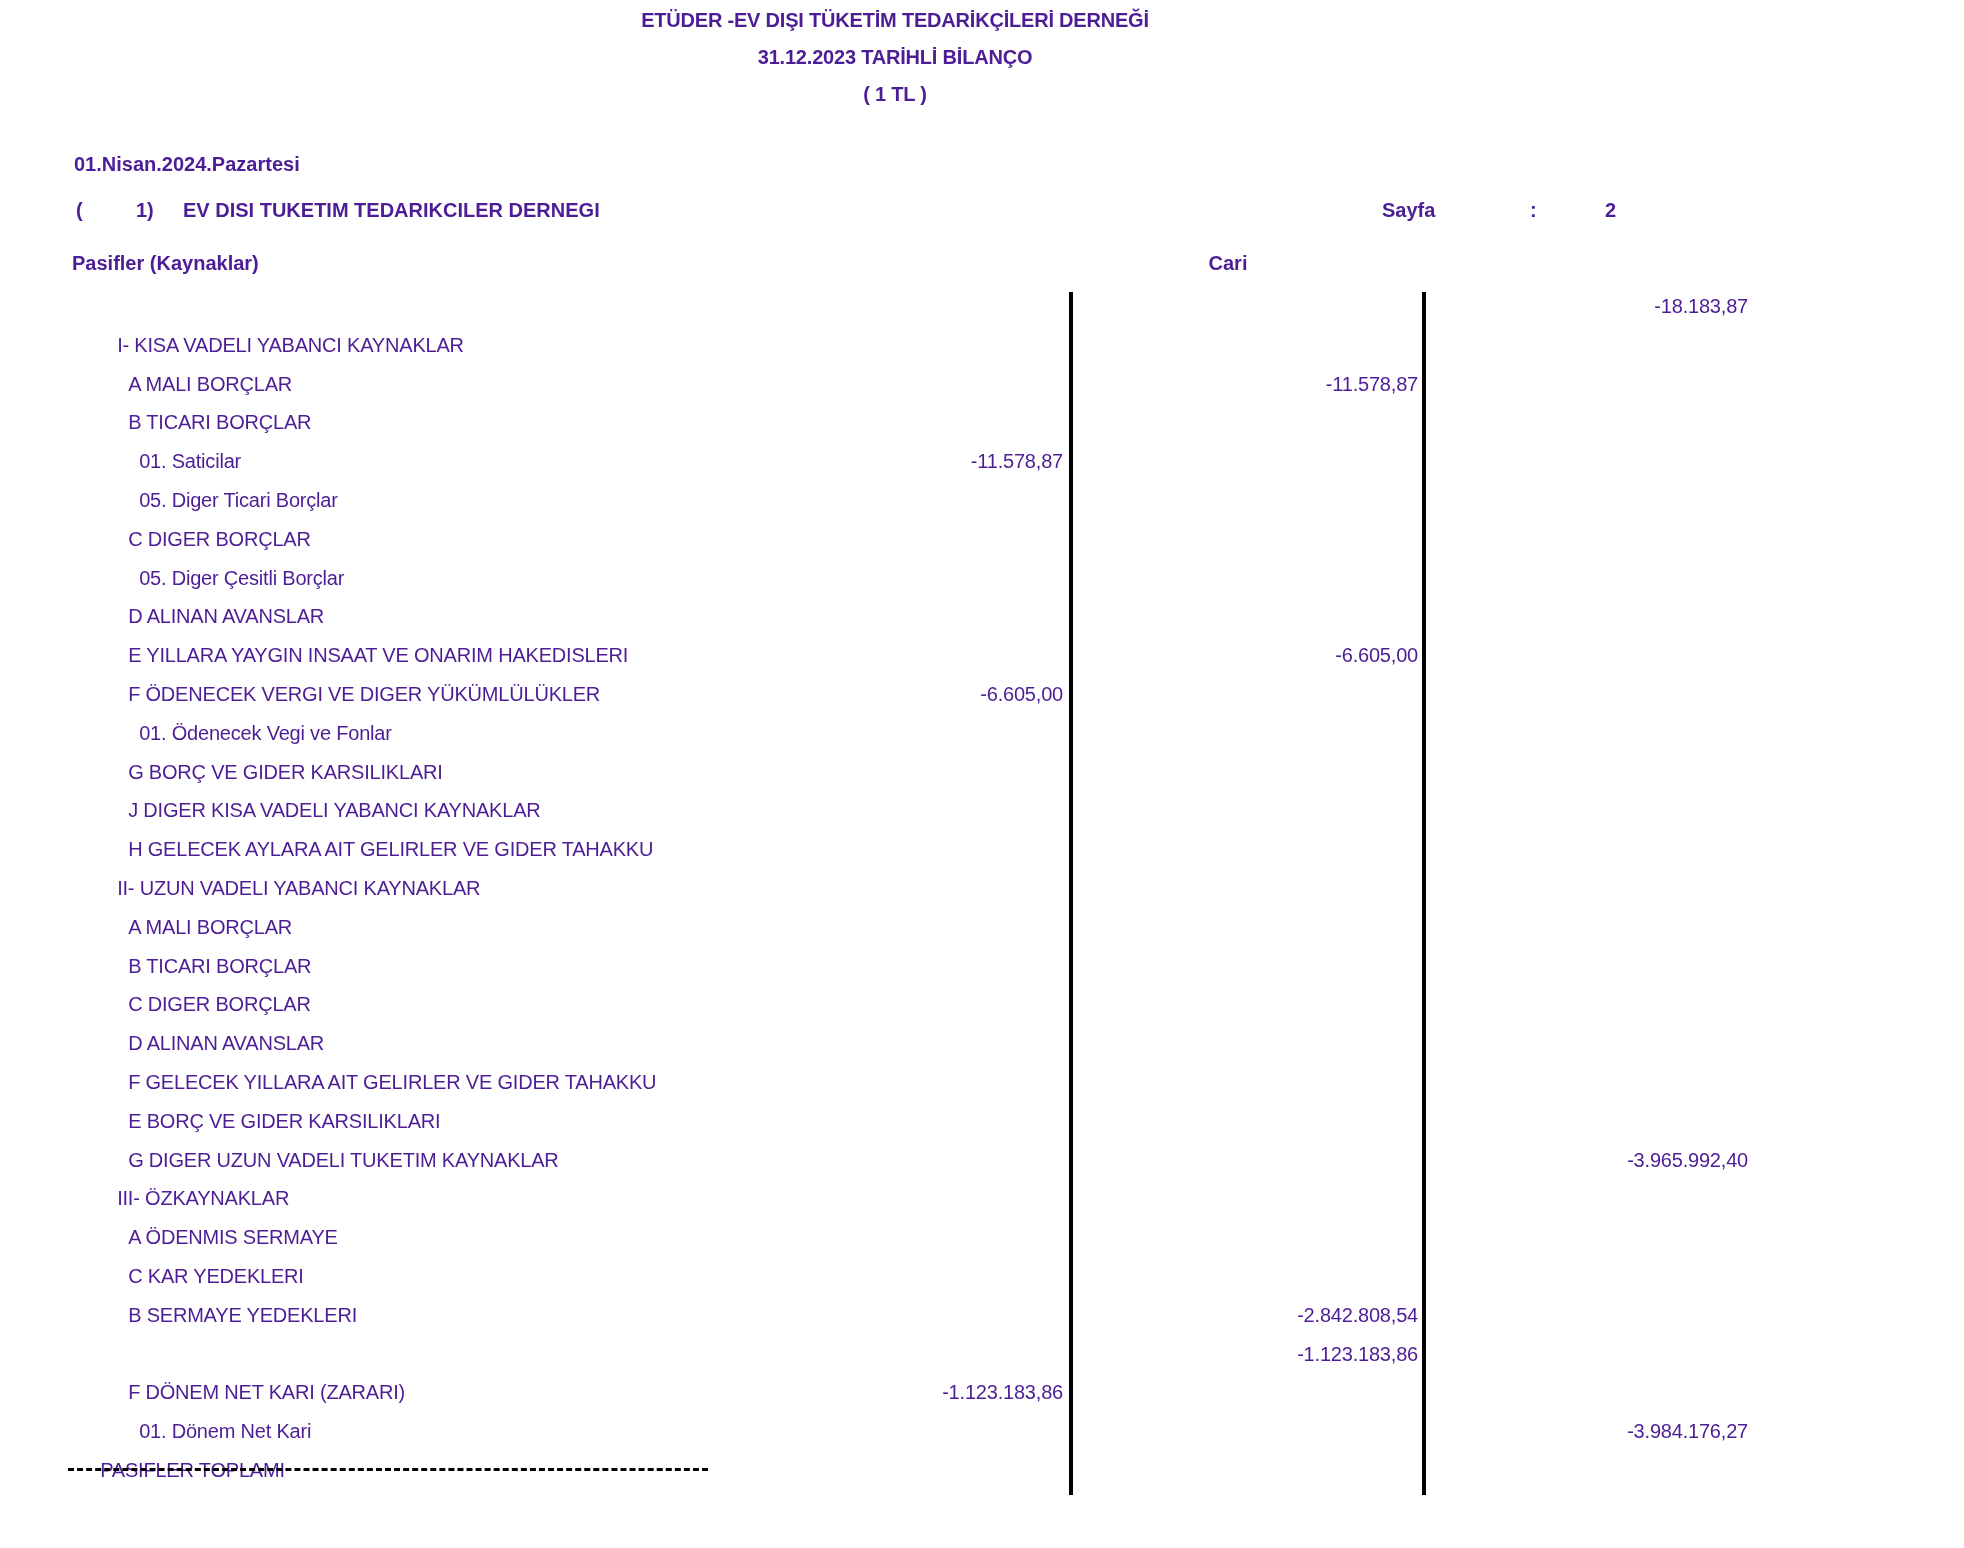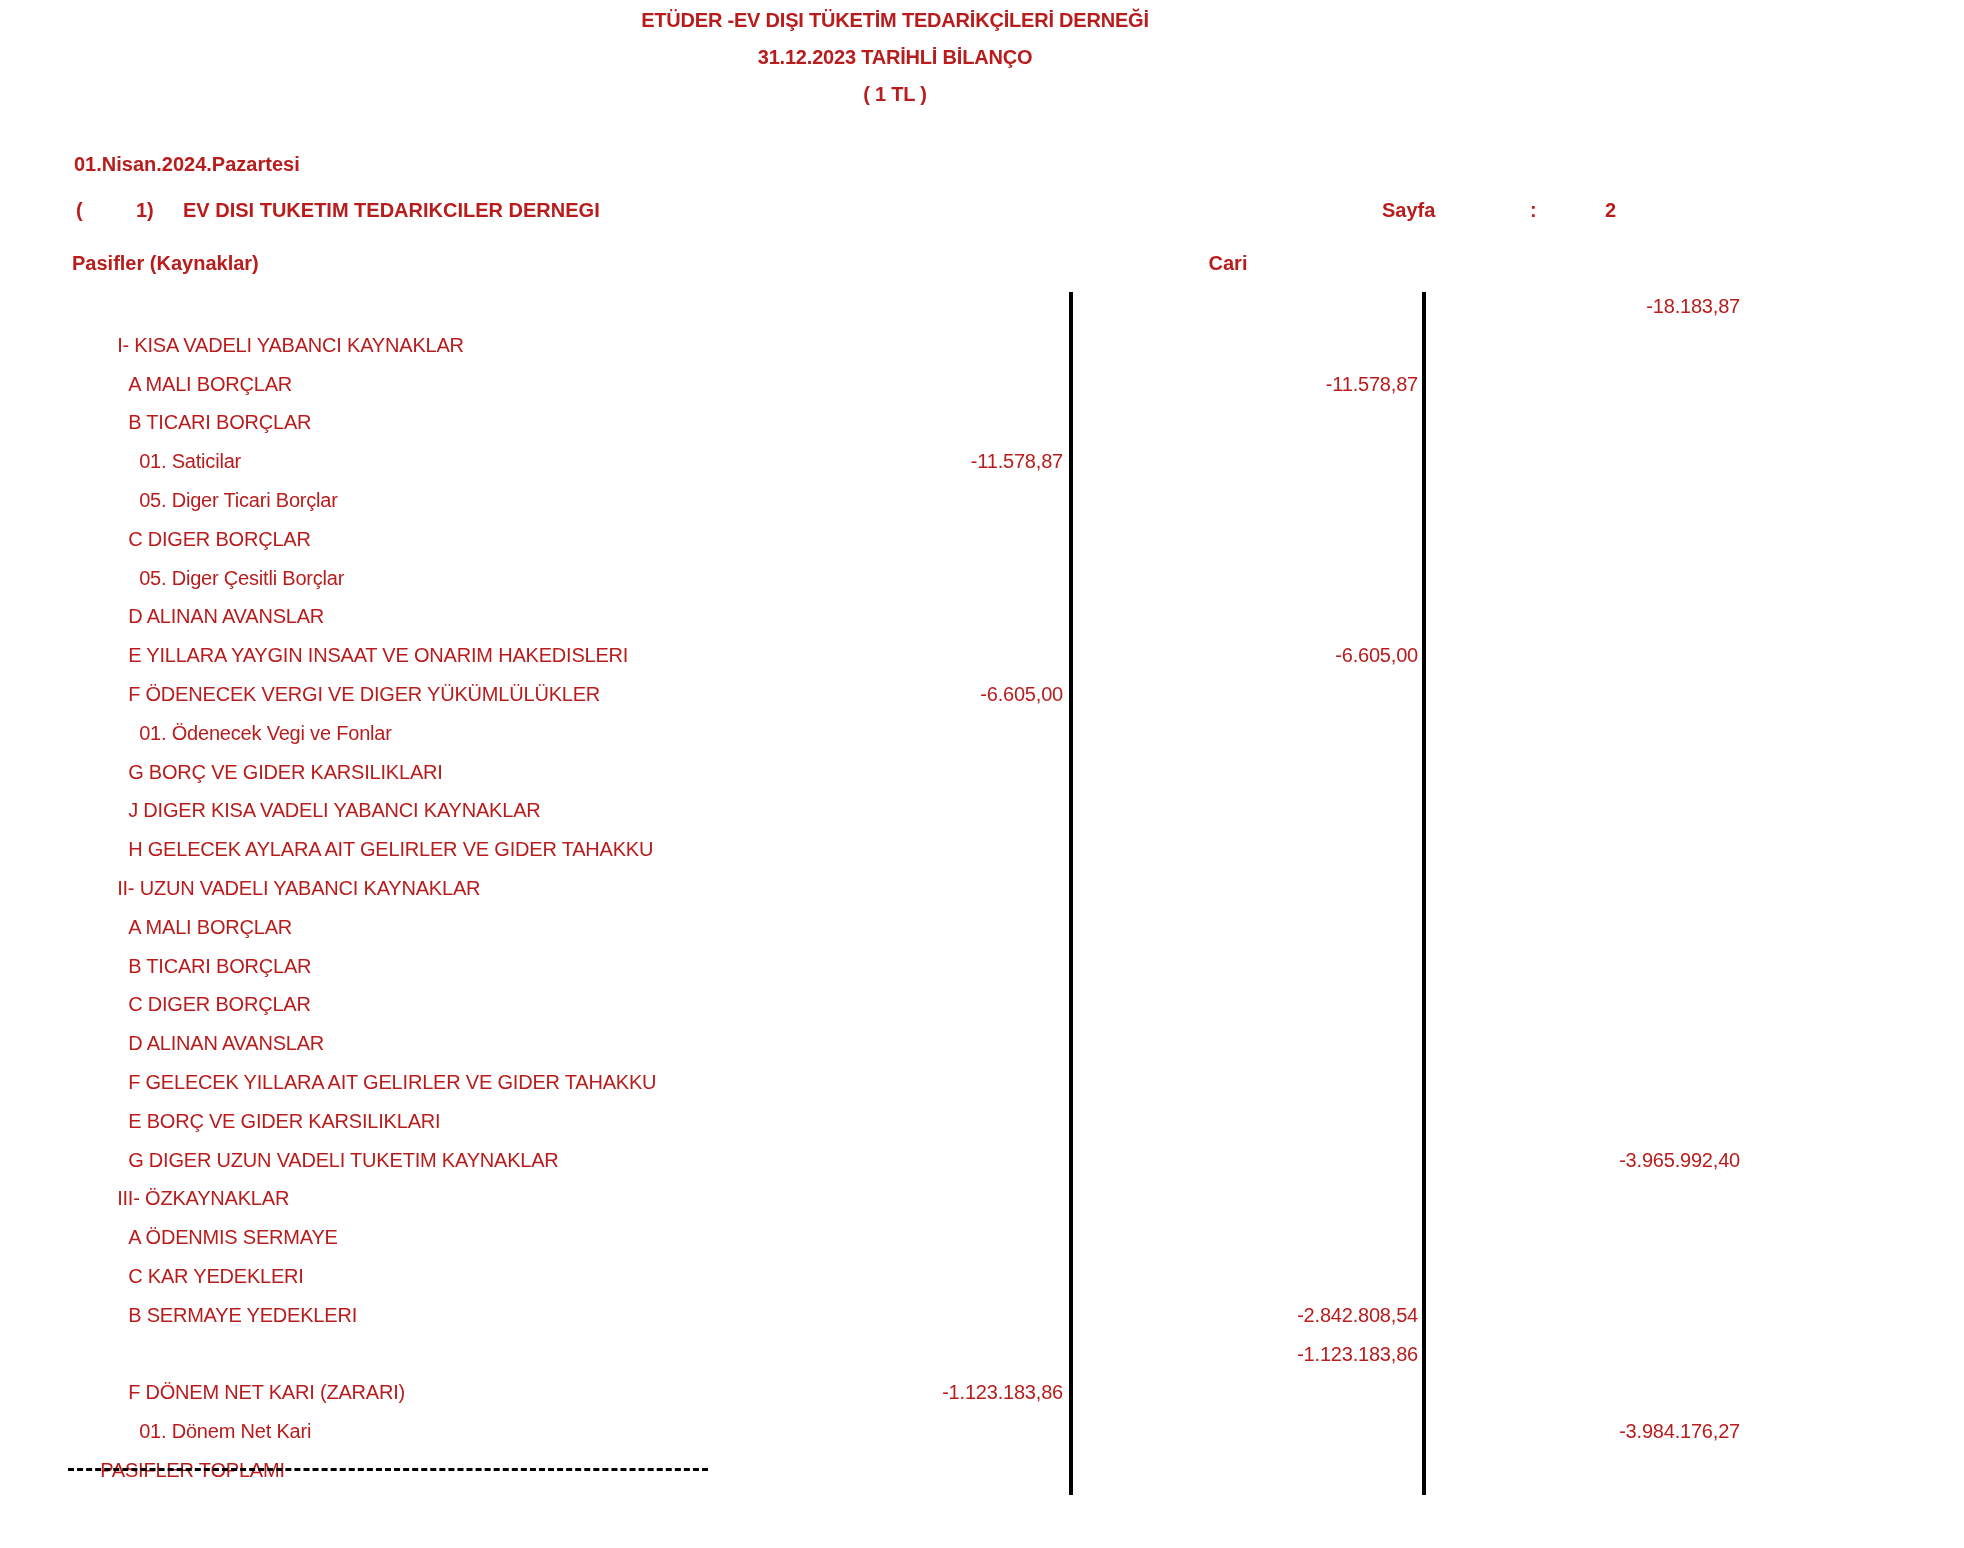--- a/index.html
+++ b/index.html
@@ -5,21 +5,21 @@
   html, body {
     margin: 0;
     padding: 0;
     background: #ffffff;
   }
   .page {
     position: relative;
     width: 1964px;
     height: 1548px;
     background: #ffffff;
-    color: #b91c1c;
+    color: #4c1d95;
     font-family: "Liberation Sans", sans-serif;
     overflow: hidden;
   }
   
   .report-header {
     position: absolute;
     top: 2px;
     left: 0;
     width: 1790px;
     text-align: center;
@@ -89,21 +89,21 @@
   .lvl-sub     .lbl { padding-left: 107px; }
   .amt {
     position: absolute;
     top: 0;
     height: 38.8px;
     line-height: 38.8px;
     text-align: right;
   }
   .c1 { right: 901px; }
   .c2 { right: 546px; }
-  .c3 { right: 224px; }
+  .c3 { right: 216px; }
   
   .vbar {
     position: absolute;
     top: 292px;
     width: 4px;
     height: 1203px;
     background: #000000;
   }
   .vbar1 { left: 1069px; }
   .vbar2 { left: 1422px; }

